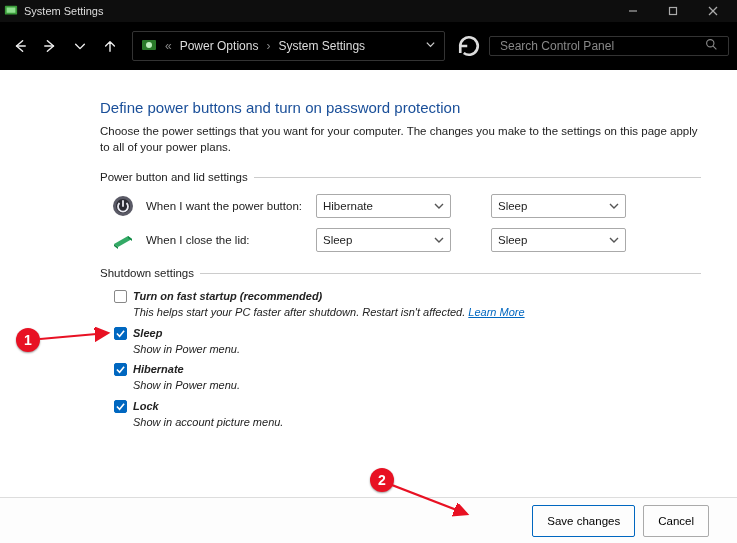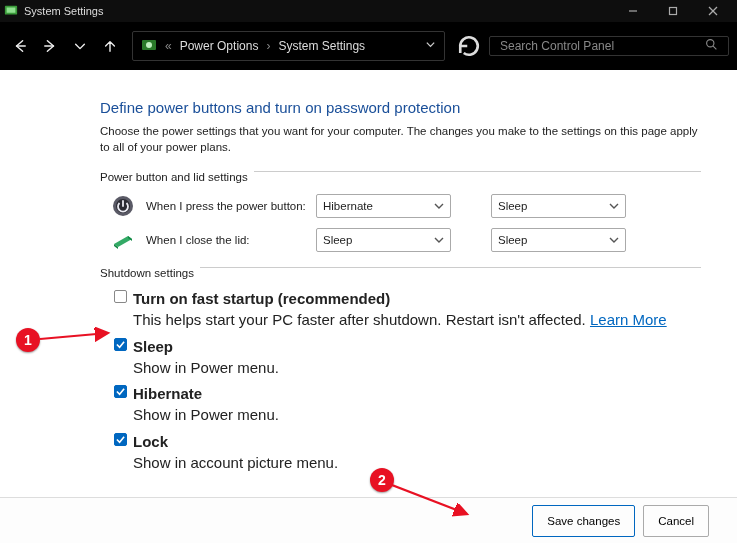--- a/index.html
+++ b/index.html
@@ -26,21 +26,21 @@
   .searchbox { width: 240px; height: 20px; border: 1px solid #333; border-radius: 2px; display: flex; align-items: center; padding: 0 10px; color: #888; font-size: 12px; justify-content: space-between; }
   .searchbox input { background: transparent; border: none; color: #ccc; flex:1; outline:none; font-size:12px; }
   .searchbox input::placeholder { color: #888; }
   .searchbox svg { width: 13px; height: 13px; color: #888; }
 
   
   .content { padding: 29px 36px 0 100px; color: #222; background: #fff; }
   .heading { color: #1a4f99; font-size: 15px; font-weight: 400; margin-bottom: 8px; }
   .subdesc { font-size: 11.5px; color: #222; margin-bottom: 16px; line-height: 1.35; }
 
-  .fieldset-label { display: flex; align-items: flex-start; font-size: 11.5px; color: #222; margin-bottom: 10px; margin-top: 6px; }
+  .fieldset-label { display: flex; align-items: center; font-size: 11.5px; color: #222; margin-bottom: 10px; margin-top: 6px; }
   .fieldset-label::after { content: ""; flex: 1; height: 1px; background: #ccc; margin-left: 6px; }
 
   .colhdr { display: flex; padding-left: 210px; gap: 20px; margin-bottom: 12px; align-items: center; font-size: 11.5px;}
   .colhdr-item { width: 140px; display: flex; align-items: center; gap: 8px; }
   .batt-icon { width: 16px; height: 22px; border: 1.5px solid #2a8a2a; border-radius: 2px; position: relative; background: linear-gradient(#7ed07e,#2a8a2a); }
   .batt-icon::after { content:""; position:absolute; top:-4px; left:4px; width:6px; height:3px; background:#2a8a2a; border-radius:1px;}
   .plug-icon { width:22px; height:14px; position:relative;}
   .plug-icon svg { width:22px; height:14px; }
 
   .settingrow { display: flex; align-items: center; padding-left: 10px; margin-bottom: 8px; gap: 10px; }
@@ -49,21 +49,21 @@
   .row-label { flex: 0 0 160px; font-size: 11.5px; }
   .dropdown { width: 135px; height: 24px; border: 1px solid #aaa; border-radius: 2px; display: flex; align-items: center; justify-content: space-between; padding: 0 6px; font-size: 11.5px; background:#fff; }
   .dropdown svg { width:10px; height:10px; color:#555;}
   .ddgap { width: 20px; }
 
   .shutdown-section { margin-top: 14px; }
   .chkrow { display: flex; align-items: flex-start; gap: 6px; padding-left: 14px; margin-bottom: 6px; }
   .chkbox { width: 13px; height: 13px; border: 1px solid #888; border-radius: 2px; margin-top: 1px; flex-shrink:0; display:flex; align-items:center; justify-content:center; }
   .chkbox.checked { background: #0067c0; border-color:#0067c0; }
   .chkbox.checked svg { width:9px; height:9px; color:#fff; }
-  .chktext { font-size: 15px; line-height:1.35; }
+  .chktext { font-size: 11px; line-height:1.35;font-style:italic; }
   .chktext .bold { font-weight: 600; }
   .chktext .sub { display:block; margin-top:1px; }
   .link { color: #0067c0; text-decoration: underline; cursor:pointer; }
 
   
   .footer { position: absolute; bottom: 0; left: 0; right: 0; height: 46px; border-top: 1px solid #ddd; background: #fdfdfd; display: flex; align-items: center; justify-content: flex-end; padding-right: 28px; gap: 8px; }
   .btn { height: 32px; padding: 0 14px; border: 1px solid #aaa; border-radius: 2px; background: #fdfdfd; font-size: 11.5px; display:flex; align-items:center; }
   .btn.primary { border-color: #0067c0; }
 
   
@@ -172,21 +172,21 @@
 
   <div class="settingrow">
     <div class="row-icon">
       <svg viewBox="0 0 24 24">
           <circle cx="12" cy="12" r="10" fill="#5a5a66"></circle>
           <circle cx="12" cy="12" r="7" fill="#2b2b33"></circle>
           <path d="M12 7 L12 12" stroke="#eaeaf2" stroke-width="1.8" stroke-linecap="round"></path>
           <path d="M8.5 9 A5 5 0 1 0 15.5 9" stroke="#eaeaf2" stroke-width="1.8" fill="none"></path>
         </svg>
     </div>
-    <div class="row-label">When I press the power button:</div>
+    <div class="row-label">When I want the power button:</div>
     <div class="dropdown">
         <span>Hibernate</span>
         <svg viewBox="0 0 10 10">
           <path d="M1 3 L5 7 L9 3" stroke="currentColor" fill="none" stroke-width="1.4"></path>
         </svg>
       </div>
     <div class="ddgap"></div>
     <div class="dropdown">
         <span>Sleep</span>
         <svg viewBox="0 0 10 10">

